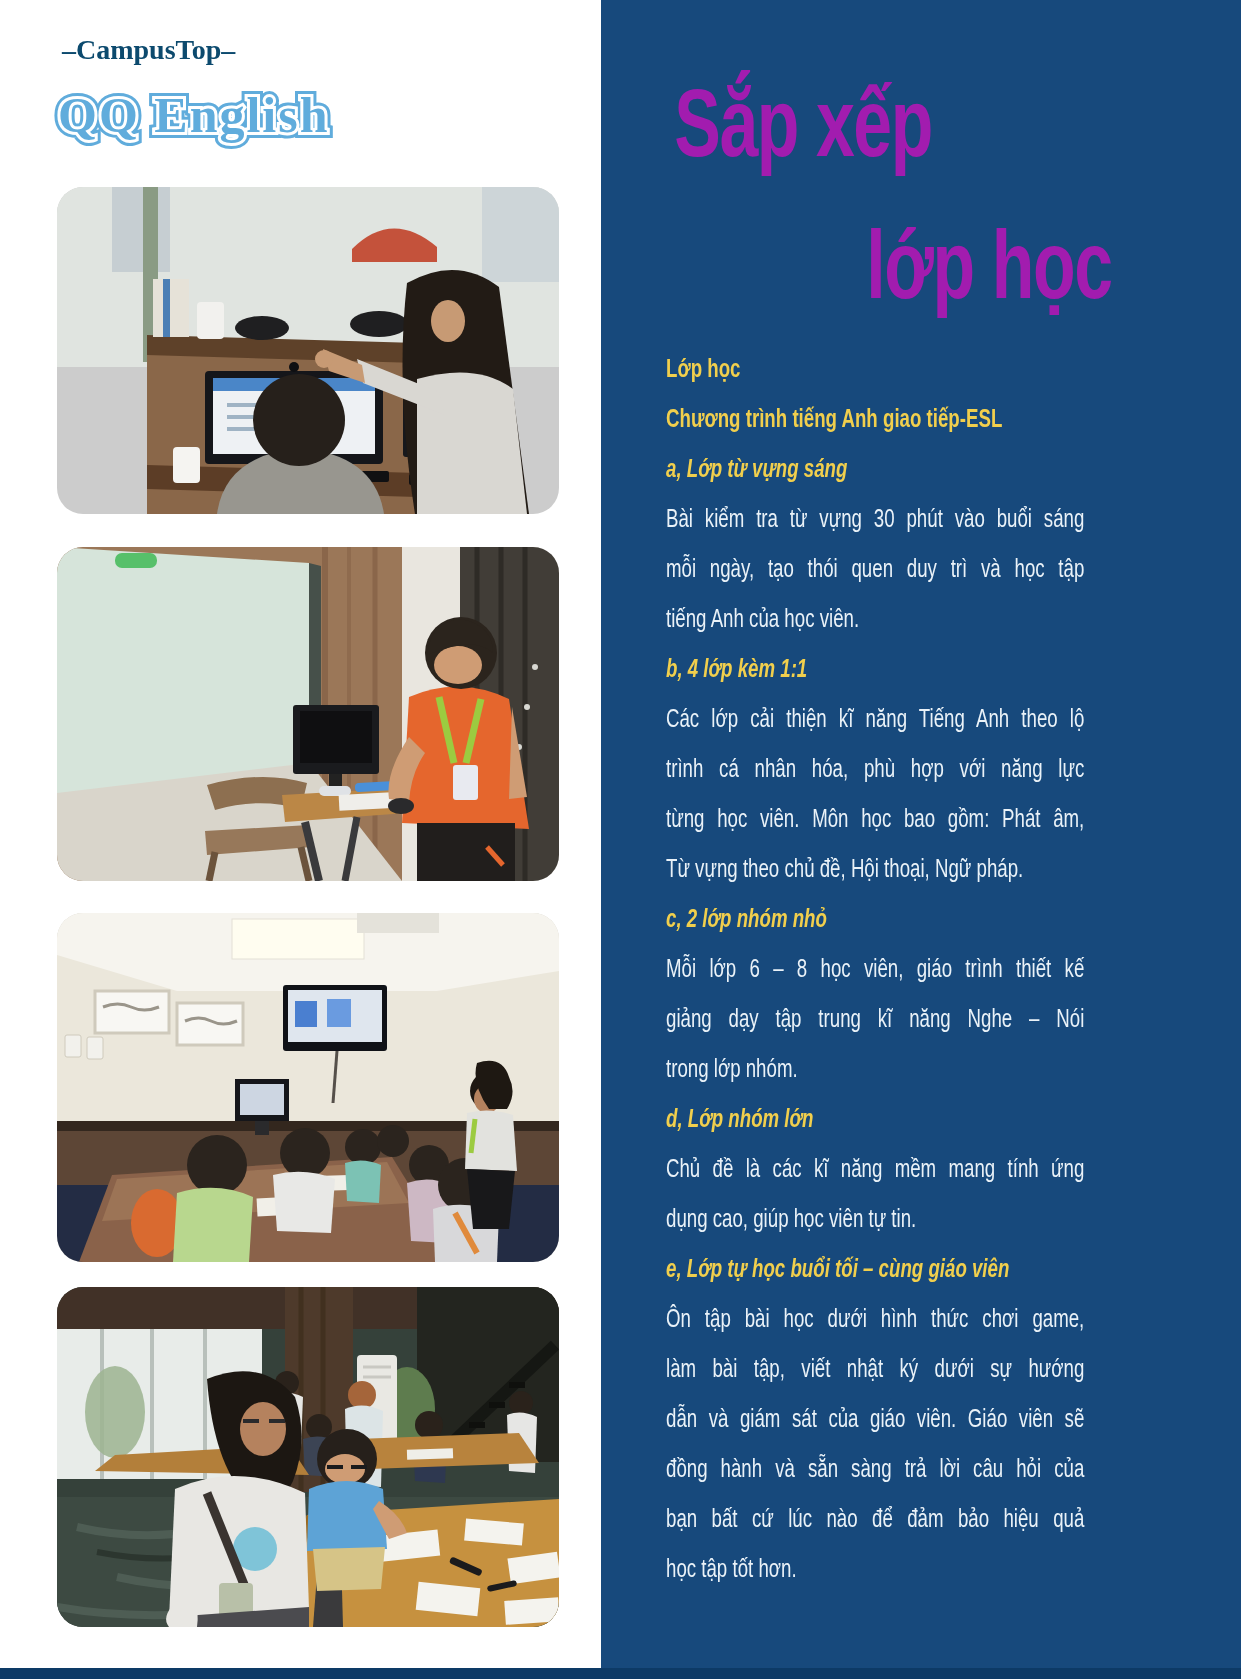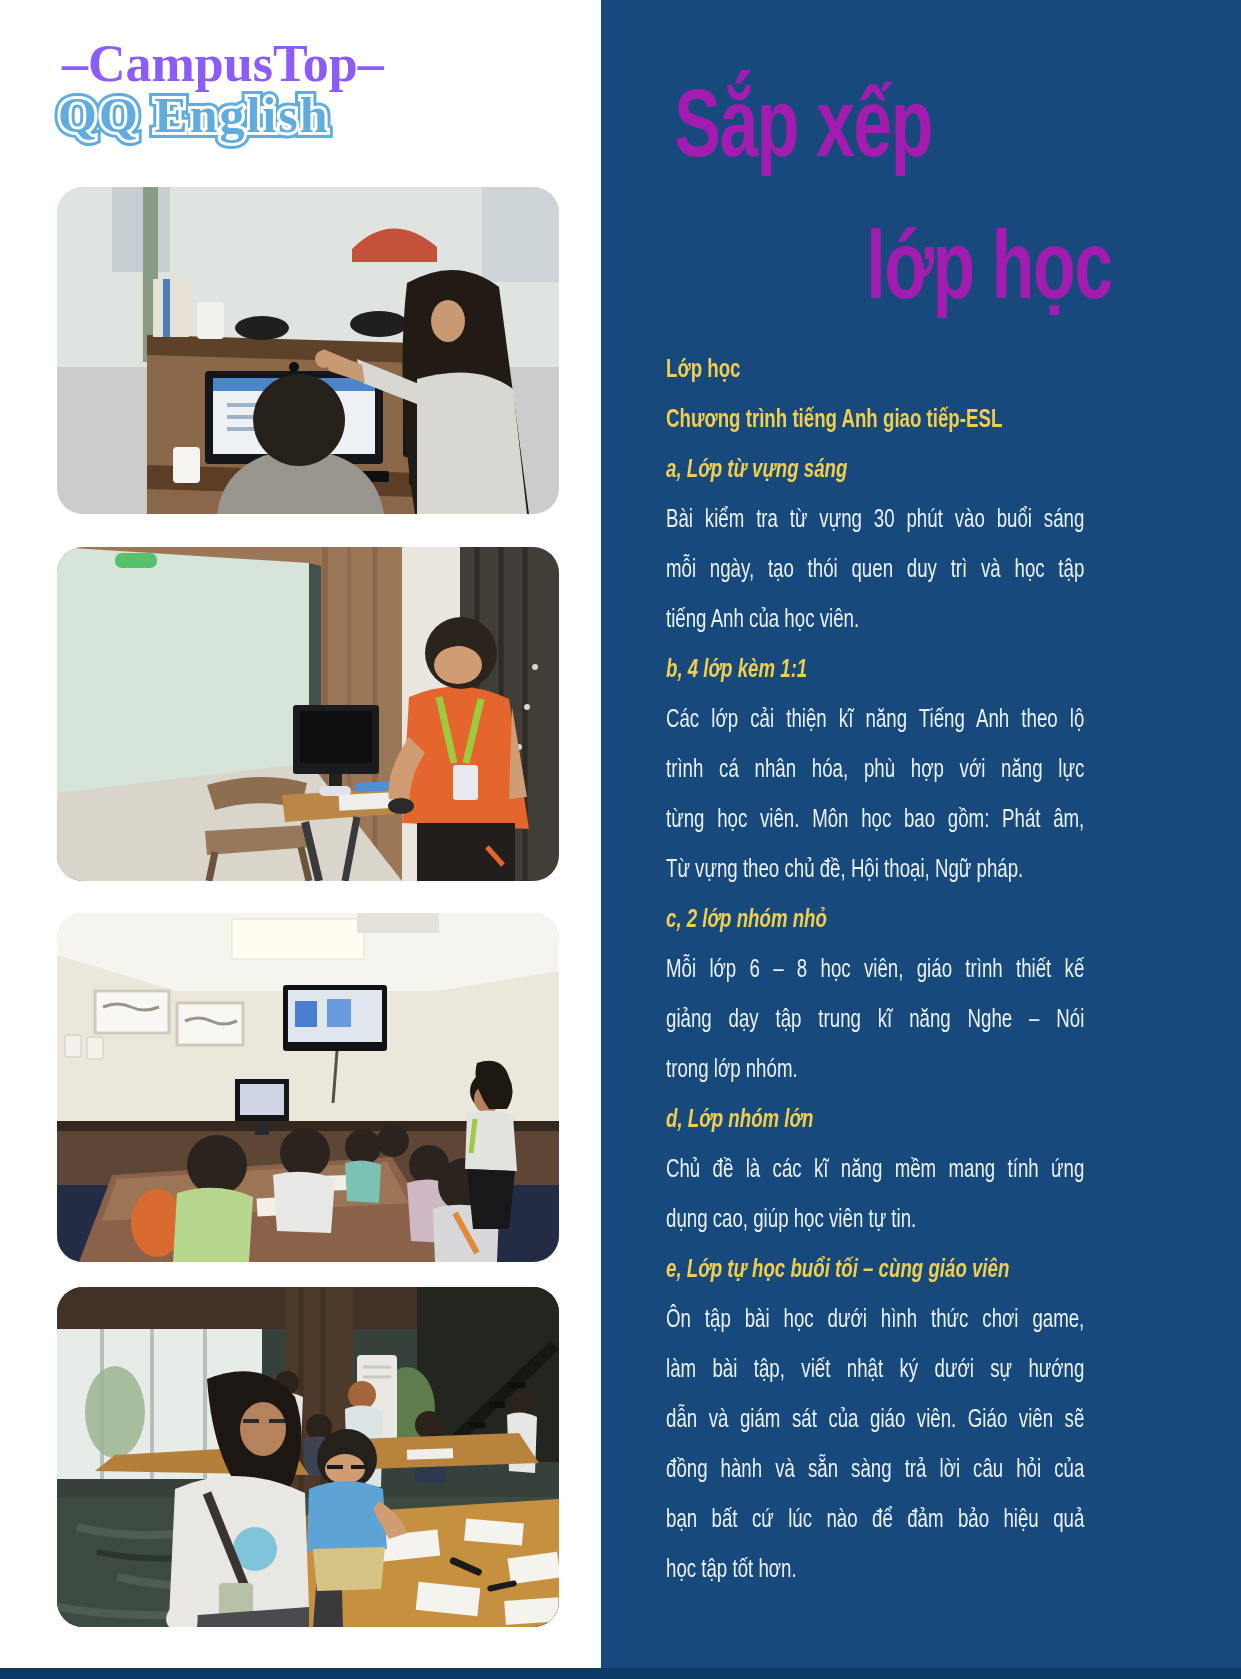--- a/index.html
+++ b/index.html
@@ -3,21 +3,21 @@
 <meta charset="utf-8">
 <style>
   html,body{margin:0;padding:0;background:#e6e6e6;}
   .page{position:relative;width:1241px;height:1679px;background:#ffffff;overflow:hidden;
         font-family:"Liberation Sans","DejaVu Sans",sans-serif;margin:0 auto;}
   
   .panel{position:absolute;left:601px;top:0;width:640px;height:1679px;background:#17497C;}
   .footer-bar{position:absolute;left:0;top:1668px;width:1241px;height:11px;background:#0D3A66;}
   
   .campustop{position:absolute;left:62px;top:34px;font-family:"Liberation Serif","DejaVu Serif",serif;
-             font-weight:700;font-size:52px;color:#8b5cf6;white-space:nowrap;}
+             font-weight:700;font-size:28px;color:#0c4a6e;white-space:nowrap;}
   .qq-wrap{position:absolute;left:58px;top:86px;width:320px;height:64px;}
   .qq{position:absolute;left:0;top:0;font-size:50px;font-weight:700;letter-spacing:2px;white-space:nowrap;
       font-family:Liberation Serif, serif;}
   .qq.l1{-webkit-text-stroke:12px #60ACDC;color:#60ACDC;}
   .qq.l2{-webkit-text-stroke:6px #ffffff;color:#ffffff;}
   .qq.l3{color:#60ACDC;}
   
   .title{position:absolute;top:66px;right:129px;text-align:right;color:#a21caf;font-weight:700;}
   .title .tline{line-height:114px;white-space:nowrap;}
   .title .tx{display:inline-block;transform:scaleX(0.72);transform-origin:100% 50%;

